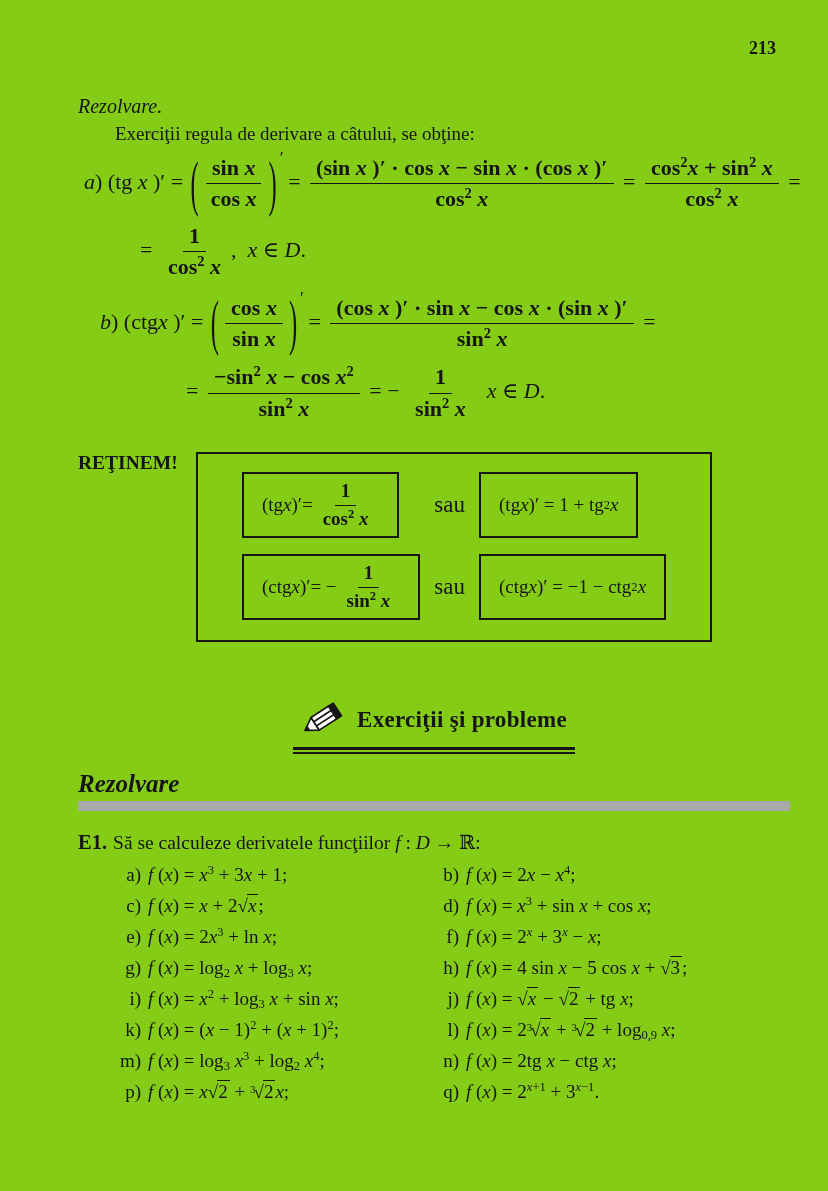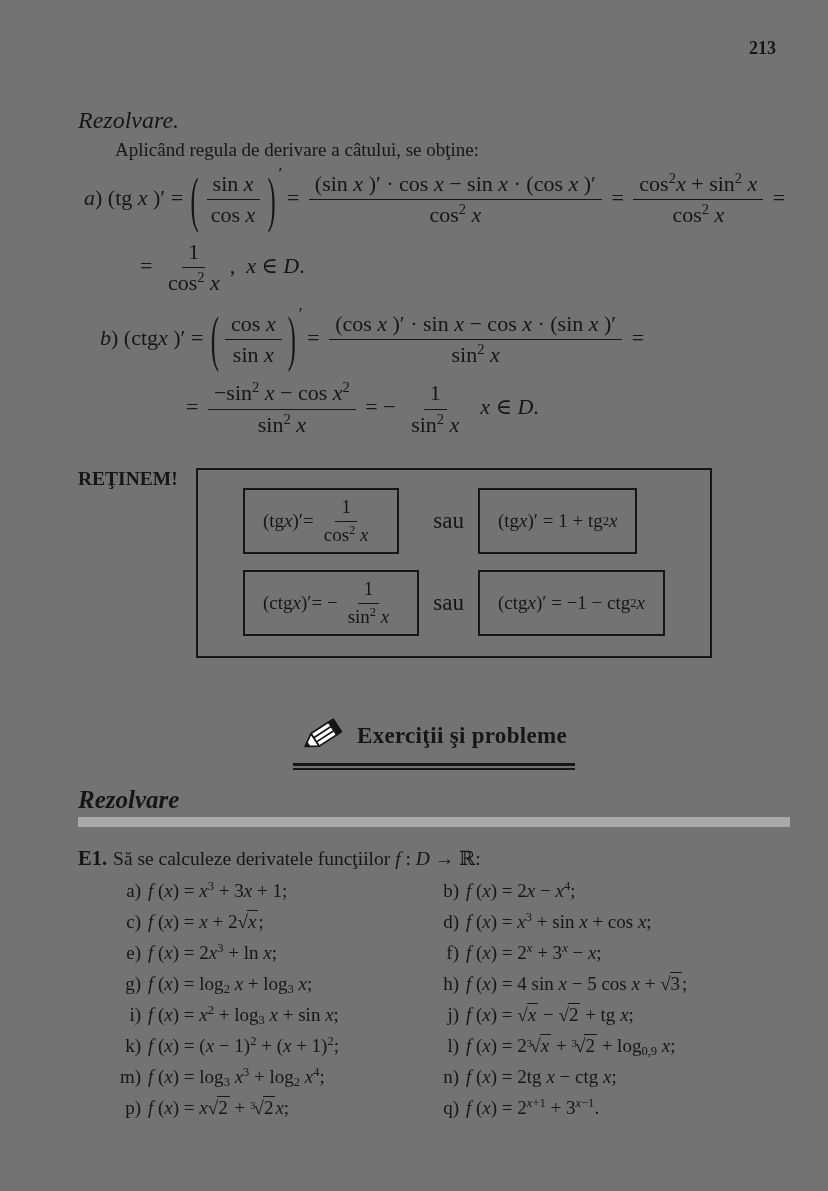--- a/index.html
+++ b/index.html
@@ -1,40 +1,40 @@
 <!DOCTYPE html>
 <html><head>
 <meta charset="utf-8">
 <style>
   * { box-sizing: border-box; margin: 0; padding: 0; }
   html,body { background:#e9e9e9; }
   .page {
     position: relative;
     width: 828px; height: 1191px;
     margin: 0 auto;
-    background: #737373;
+    background: #84cc16;
     color: #161616;
     font-family: "Liberation Serif", "DejaVu Serif", serif;
     padding: 0 38px 0 78px;
     overflow: hidden;
   }
   .page-number { padding-top: 38px; text-align: right; font-weight: bold; font-size: 18px; margin-right: 14px; }
 
-  .rezolvare { margin-top: 48px; font-style: italic; font-size: 24px; }
+  .rezolvare { margin-top: 36px; font-style: italic; font-size: 20px; }
   .intro { margin-top: 5px; padding-left: 37px; font-size: 19px; }
 
   .mline { font-size: 22px; white-space: nowrap; }
   .a1 { margin-top: 10px; padding-left: 6px; }
   .a2 { margin-top: 10px; padding-left: 62px; }
   .b1 { margin-top: 14px; padding-left: 22px; }
   .b2 { margin-top: 12px; padding-left: 108px; }
 
   
   .fr { display: inline-flex; flex-direction: column; align-items: center;
-        vertical-align: middle; margin: 0 4px; line-height: 1.2; text-align: center; }
+        vertical-align: middle; margin: 0 4px; line-height: 1.2; text-align: center; font-weight: bold; }
   .fr .nu { border-bottom: 1.6px solid #161616; padding: 0 6px 2px; }
   .fr .de { padding: 2px 6px 0; }
 
   sup { font-size: 0.66em; line-height: 0; vertical-align: 0.55em; }
   sub { font-size: 0.66em; line-height: 0; vertical-align: -0.25em; }
 
   .bp { display: inline-block; transform: scaleY(2.45); font-size: 1.12em;
         vertical-align: middle; margin: 0 2px; }
   .pp { font-size: 0.8em; position: relative; top: -1.45em; left: 1px; }
 
@@ -78,21 +78,21 @@
   i { font-style: italic; }
 </style>
 </head>
 <body>
 
 <div class="page">
 
   <div class="page-number">213</div>
 
   <div class="rezolvare">Rezolvare.</div>
-  <div class="intro">Aplicând regula de derivare a câtului, se obţine:</div>
+  <div class="intro">Exerciţii regula de derivare a câtului, se obţine:</div>
 
   <div class="mline a1"><i>a</i>) (tg <i>x</i> )′ = <span class="bp">(</span><span class="fr">
         <span class="nu">sin <i>x</i></span>
         <span class="de">cos <i>x</i></span>
       </span><span class="bp">)</span><span class="pp">′</span> = <span class="fr">
         <span class="nu">(sin <i>x</i> )′ · cos <i>x</i> − sin <i>x</i> · (cos <i>x</i> )′</span>
         <span class="de">cos<sup>2</sup> <i>x</i></span>
       </span> = <span class="fr">
         <span class="nu">cos<sup>2</sup><i>x</i> + sin<sup>2</sup> <i>x</i></span>
         <span class="de">cos<sup>2</sup> <i>x</i></span>

